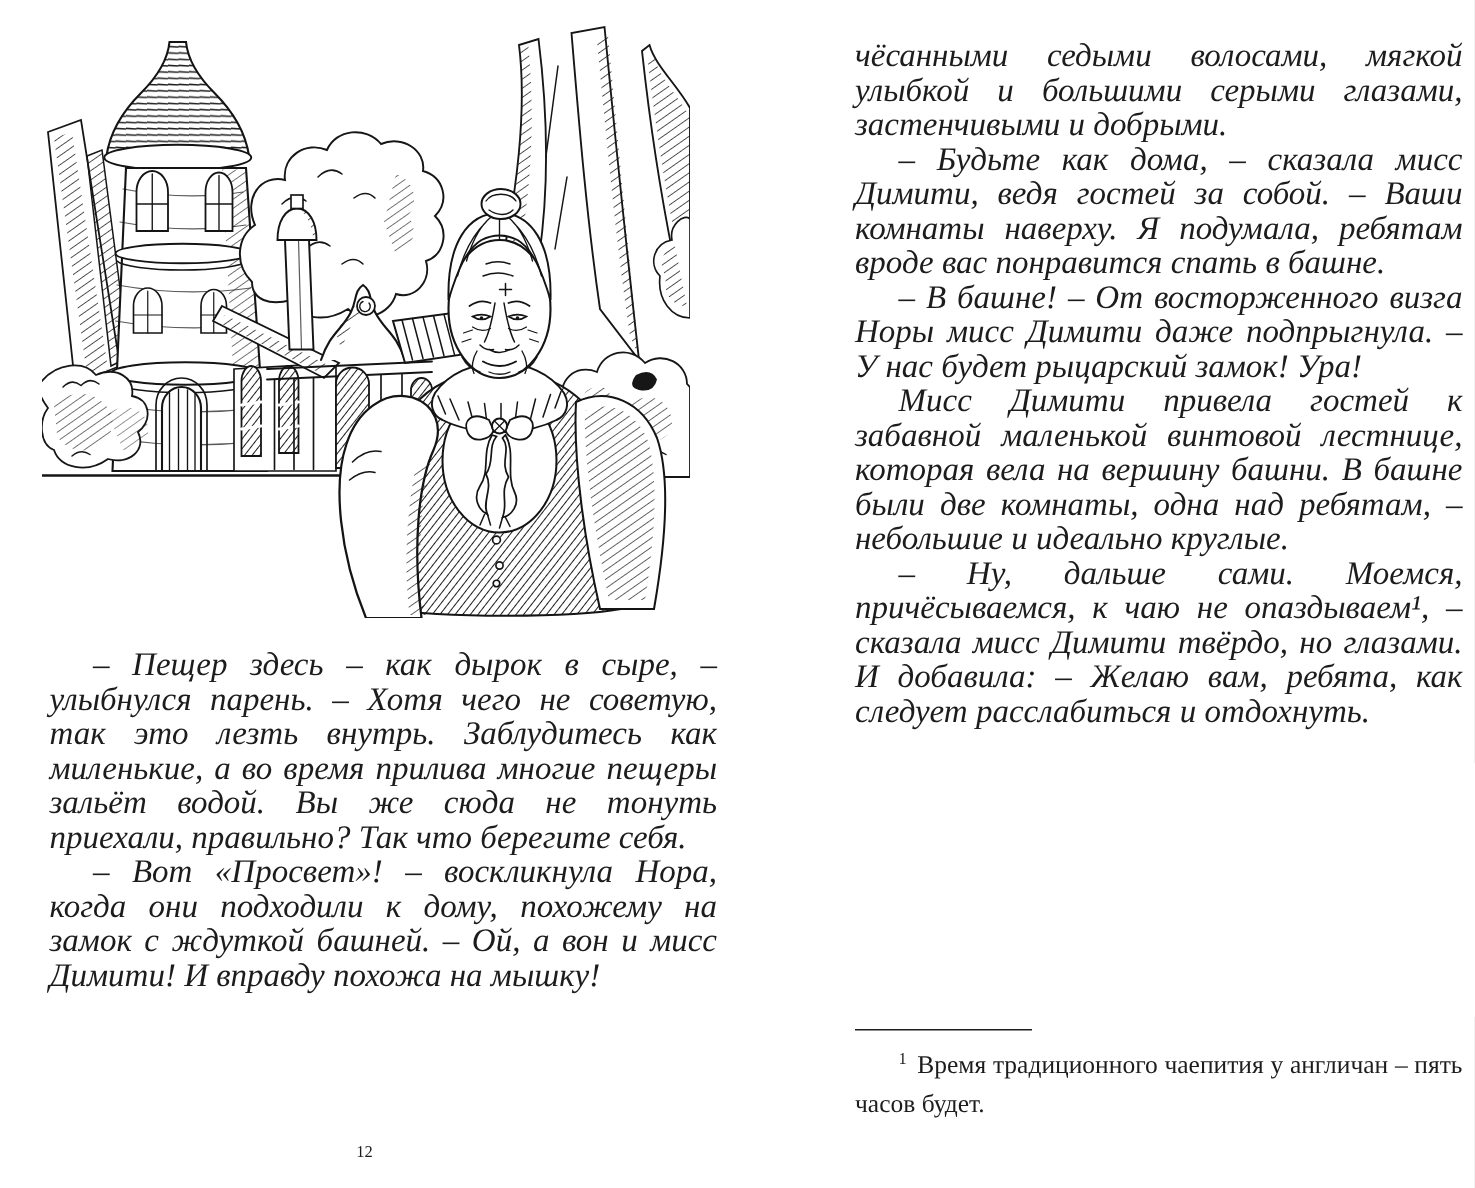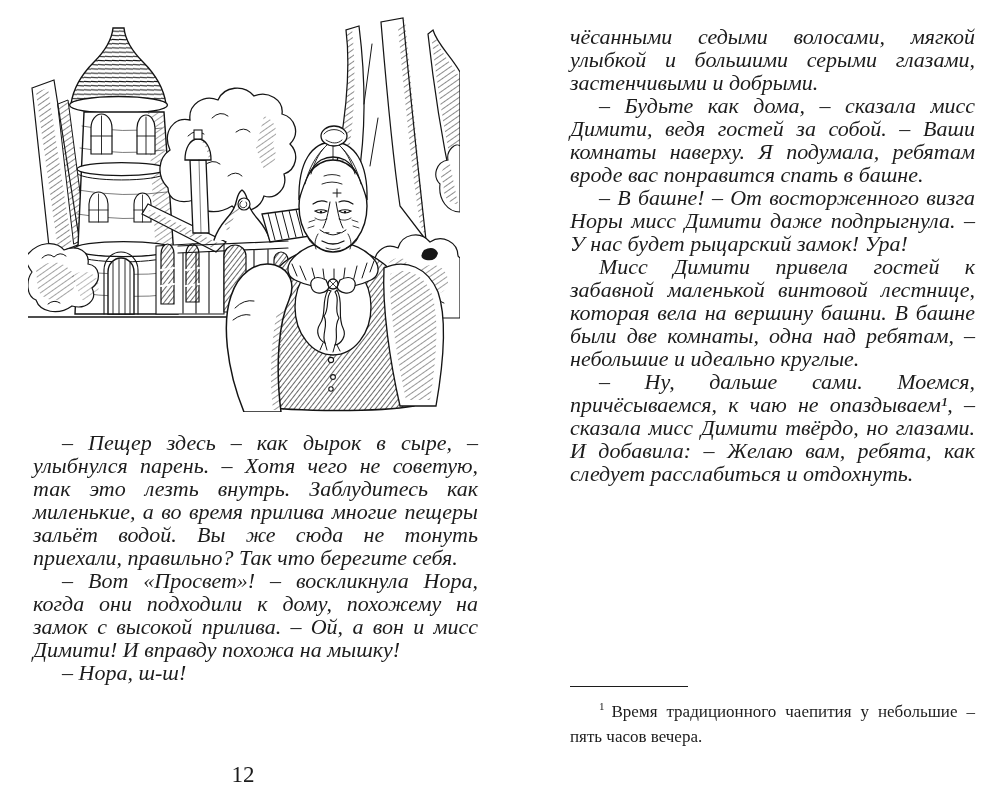--- a/index.html
+++ b/index.html
@@ -8,21 +8,21 @@
     background:#ffffff; overflow:hidden;
     font-family:"Liberation Serif","DejaVu Serif",serif;
     color:#1c1c1c;
   }
   .illustration { position:absolute; left:28px; top:8px; }
   .textcol { position:absolute; font-size:22px; line-height:23px; text-align:justify;font-style:italic; }
   .textcol p { margin:0; text-indent:29px; hyphens:manual; -webkit-hyphens:manual; }
   .textcol p.cont { text-indent:0; }
   .left-col  { left:33px;  top:410px; width:445px;margin-top:21px; }
   .right-col { left:570px; top:25px;  width:405px; }
-  .page-number { position:absolute; left:33px; top:762px; width:420px; text-align:center; font-size:23px; }
+  .page-number { position:absolute; left:33px; top:762px; width:420px; text-align:center; font-size:11px; }
   .footnote { position:absolute; left:570px; top:686px; width:405px; font-size:17px; line-height:25px; }
   .footnote-rule { width:118px; height:0; border-top:1.4px solid #1c1c1c; margin:0 0 7px 0; }
   .footnote p { margin:0; text-indent:29px; text-align:justify; }
   .footnote sup { font-size:11px; margin-right:7px; }
 </style>
 </head>
 <body>
 
 <div class="screen">
 
@@ -193,32 +193,31 @@
       <path d="M290,226 C287,231 286,237 288,241 M320,226 C323,231 324,237 322,241" stroke-width="0.9"></path>
       <path d="M294,233 Q305,239 316,233" stroke-width="1.3"></path>
       <path d="M298,240 Q305,243 312,240" stroke-width="0.9"></path>
       <path d="M281,214 l6,-2 M280,220 l6,-2 M330,214 l-6,-2 M331,220 l-6,-2" stroke-width="0.8"></path>
       <path d="M280,230 q4,8 12,10 M330,230 q-4,8 -12,10" stroke-width="0.9"></path>
     </g>
   </svg>
 
   <div class="textcol left-col">
     <p>– Пещер здесь – как дырок в сыре, – улыбнул­ся парень. – Хотя чего не советую, так это лезть внутрь. Заблудитесь как миленькие, а во время прилива многие пещеры зальёт водой. Вы же сюда не тонуть приехали, правильно? Так что бе­регите себя.</p>
-    <p>– Вот «Просвет»! – воскликнула Нора, когда они подходили к дому, похожему на замок с высо­кой прилива. – Ой, а вон и мисс Димити! И вправ­ду похожа на мышку!</p>
-    <p>– Нора, ш-ш!</p>
+    <p>– Вот «Просвет»! – воскликнула Нора, когда они подходили к дому, похожему на замок с ждут­кой башней. – Ой, а вон и мисс Димити! И вправ­ду похожа на мышку!</p>
   </div>
 
   <div class="page-number">12</div>
 
   <div class="textcol right-col">
     <p class="cont">чёсанными седыми волосами, мягкой улыбкой и большими серыми глазами, застенчивыми и добрыми.</p>
     <p>– Будьте как дома, – сказала мисс Димити, ведя гостей за собой. – Ваши комнаты наверху. Я подумала, ребятам вроде вас понравится спать в башне.</p>
     <p>– В башне! – От восторженного визга Норы мисс Димити даже подпрыгнула. – У нас будет ры­царский замок! Ура!</p>
     <p>Мисс Димити привела гостей к забавной ма­ленькой винтовой лестнице, которая вела на вер­шину башни. В башне были две комнаты, одна над ребятам, – небольшие и идеально круглые.</p>
     <p>– Ну, дальше сами. Моемся, причёсываемся, к чаю не опаздываем¹, – сказала мисс Димити твёрдо, но глазами. И добавила: – Желаю вам, ре­бята, как следует расслабиться и отдохнуть.</p>
   </div>
 
   <div class="footnote">
     <div class="footnote-rule"></div>
-    <p><sup>1</sup><span>Время традиционного чаепития у небольшие – пять часов вечера.</span></p>
+    <p><sup>1</sup><span>Время традиционного чаепития у англичан – пять часов будет.</span></p>
   </div>
 
 </div>
 
 </body></html>

